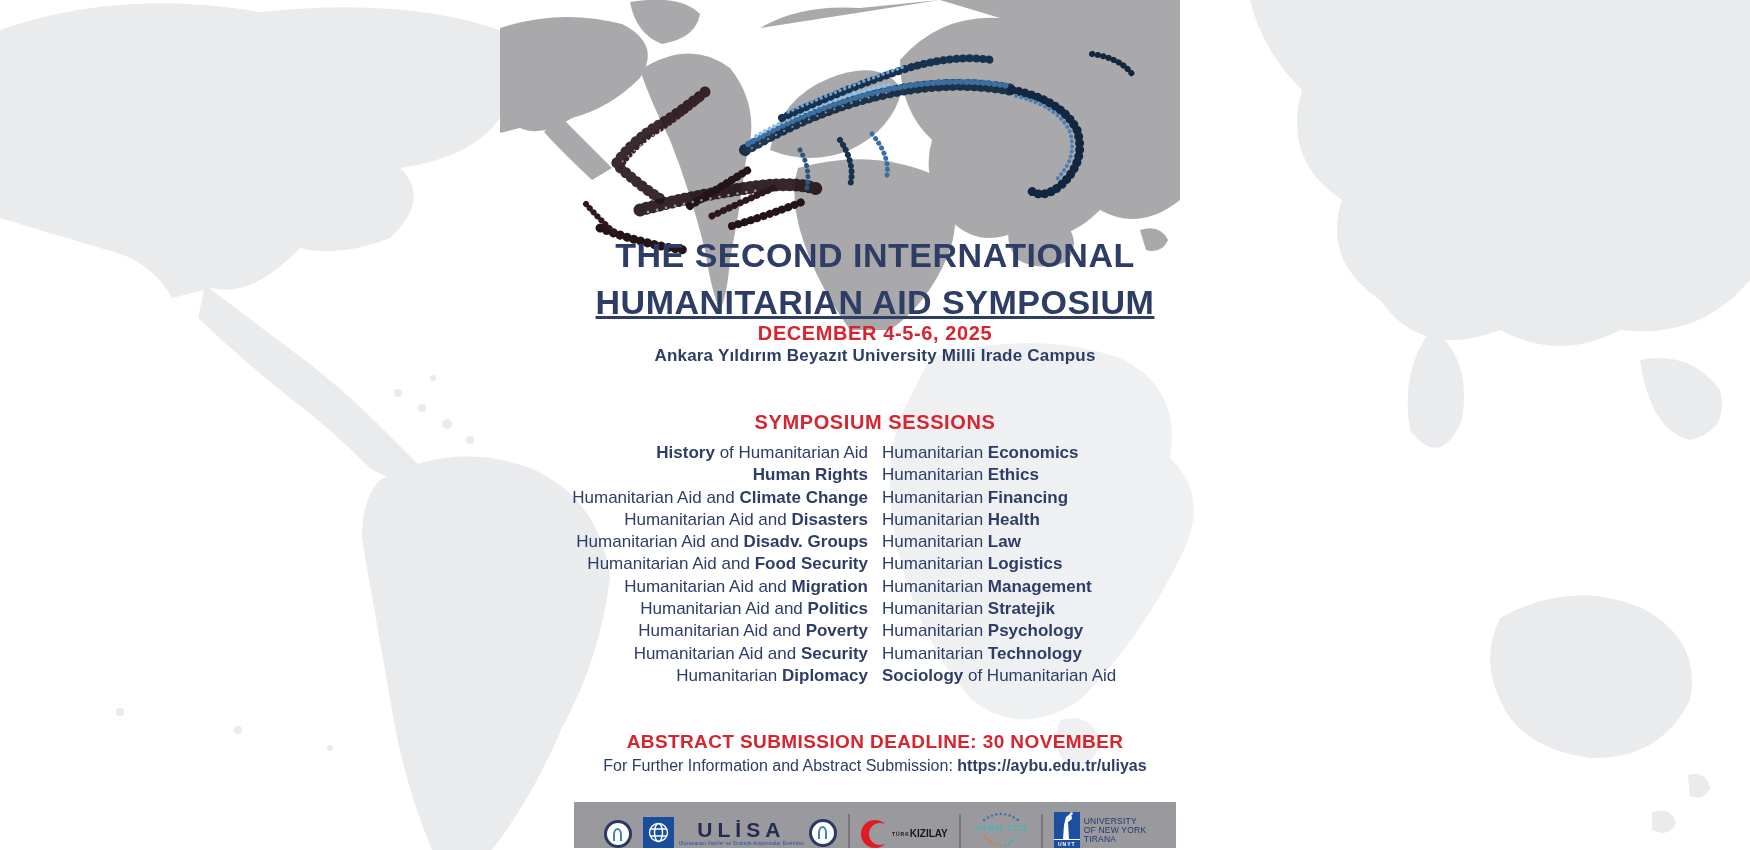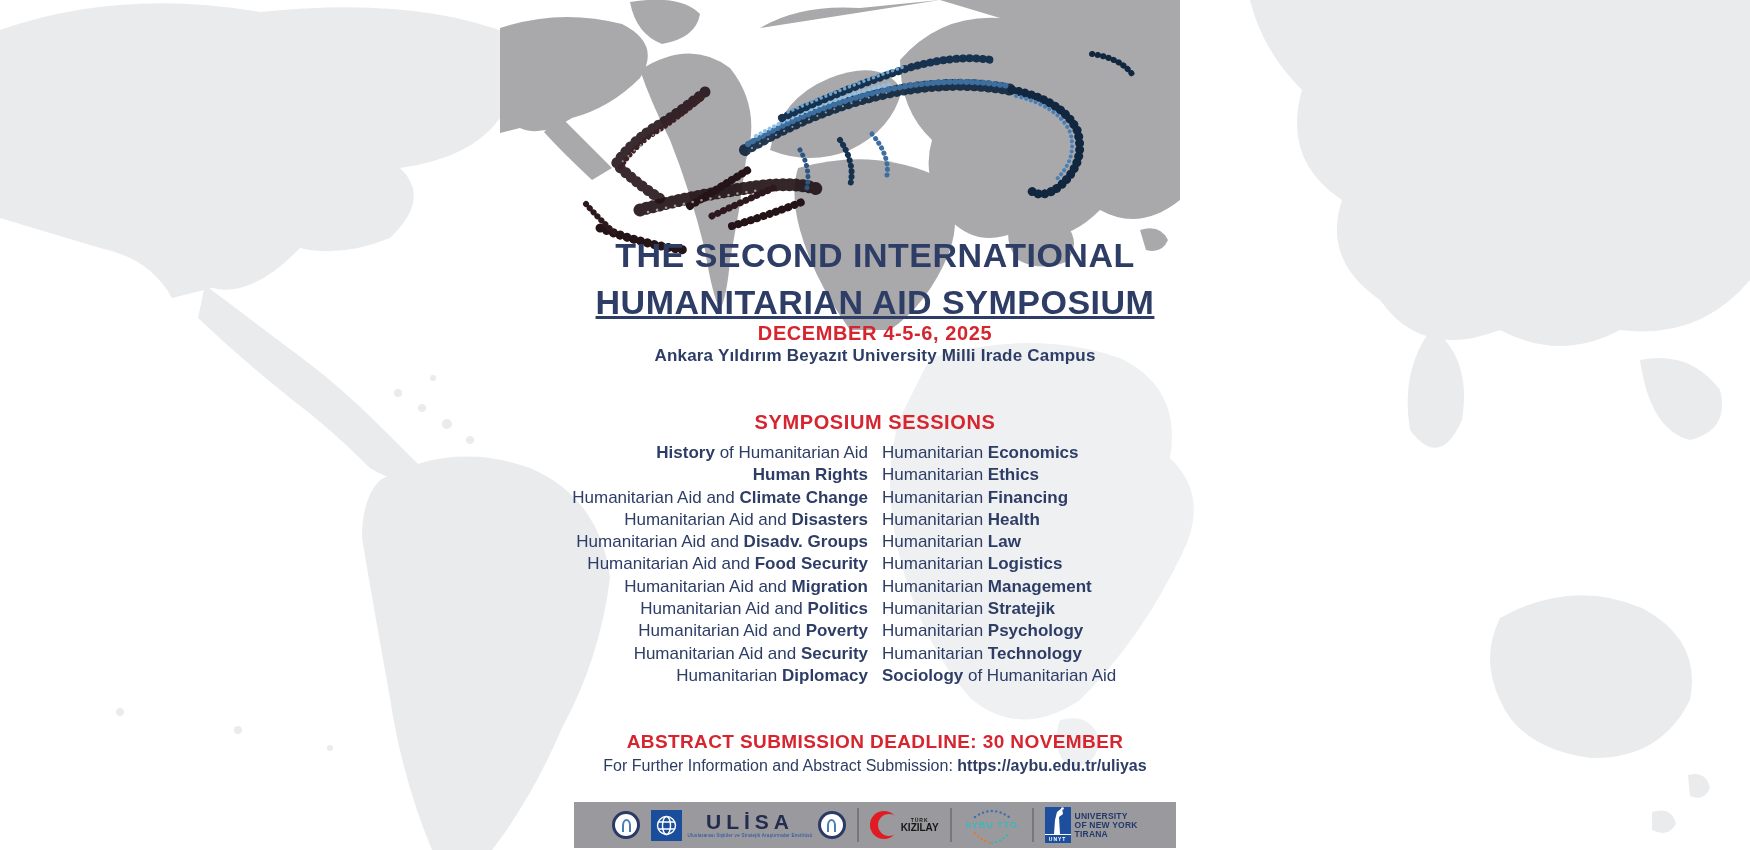--- a/index.html
+++ b/index.html
@@ -26,51 +26,51 @@
   }
   .col-left{width:345px;text-align:right;}
   .col-right{width:345px;text-align:left;}
   .session-row .bold{font-weight:700;}
   .deadline{top:731px;color:var(--red);font-weight:700;font-size:19px;letter-spacing:.4px;}
   .info{top:757px;color:var(--navy);font-size:16px;}
   .info .url{font-weight:700;}
   
   .footer-bar{
     position:absolute;left:574px;top:802px;width:602px;height:46px;background:var(--bar-gray);
-    display:flex;align-items:center;justify-content:center;gap:11px;
+    display:flex;align-items:flex-end;justify-content:center;gap:11px;
   }
   .divider{width:2px;height:34px;background:var(--divider);}
   .seal{
     width:28px;height:28px;border-radius:50%;background:#fff;border:3px solid #2b3a64;
     display:flex;align-items:center;justify-content:center;flex:0 0 auto;
   }
   .seal .arch{width:9px;height:13px;border:2px solid #4a7fb5;border-bottom:none;border-radius:50% 50% 0 0;}
   .ulisa{display:flex;align-items:center;gap:5px;}
   .ulisa-sq{width:31px;height:31px;background:#1a4e9c;display:flex;align-items:center;justify-content:center;flex:0 0 auto;}
   .ulisa-txtwrap{display:flex;flex-direction:column;align-items:center;line-height:1;}
   .ulisa-word{font-size:21px;font-weight:600;letter-spacing:5px;color:#232c4e;}
   .ulisa-sub{font-size:4.5px;color:#1a4e9c;letter-spacing:.3px;margin-top:2px;white-space:nowrap;}
   .kizilay{display:flex;align-items:center;gap:3px;}
   .crescent{position:relative;width:28px;height:28px;flex:0 0 auto;}
   .crescent .c1{position:absolute;inset:0;border-radius:50%;background:#e11b22;}
   .crescent .c2{position:absolute;top:3px;left:8px;width:22px;height:22px;border-radius:50%;background:var(--bar-gray);}
-  .kizilay-txt{display:flex;flex-direction:column;align-items:center;line-height:1;color:#161613;}
+  .kizilay-txt{display:flex;flex-direction:row;align-items:center;line-height:1;color:#161613;}
   .kizilay-top{font-size:5px;font-weight:700;letter-spacing:1px;}
   .kizilay-bottom{font-size:10px;font-weight:700;}
   .aybutto{position:relative;width:58px;height:40px;display:flex;align-items:center;justify-content:center;}
   .aybutto svg{position:absolute;inset:0;}
   .aybutto-word{position:relative;font-size:9px;font-weight:700;color:#3fb6ba;letter-spacing:1px;white-space:nowrap;}
   .unyt{display:flex;align-items:center;gap:4px;}
   .unyt-box{position:relative;width:26px;height:36px;background:#1d4f9e;flex:0 0 auto;}
   .unyt-box svg{position:absolute;inset:0;}
   .unyt-box .unyt-label{
     position:absolute;bottom:1px;left:0;right:0;text-align:center;color:#fff;
     font-size:5px;font-weight:700;letter-spacing:1px;border-top:1px solid #fff;padding-top:1px;
   }
-  .unyt-lines{display:flex;flex-direction:column;line-height:9px;color:#223a6b;font-weight:700;font-size:8.5px;letter-spacing:.2px;}
+  .unyt-lines{display:flex;flex-direction:column;line-height:9px;color:#223a6b;font-weight:400;font-size:8.5px;letter-spacing:.2px;}
 </style>
 </head>
 <body>
 
 <div class="canvas">
 
   <svg class="bg-map" viewBox="0 0 1750 850" aria-hidden="true">
 
     <g fill="#eaebed">
       <path d="M0 30 Q120 -12 260 12 Q420 -5 520 38 Q565 80 500 118 Q472 158 400 168 Q432 198 390 238 Q340 258 300 248 Q252 298 212 288 L172 298 Q150 258 100 248 L0 218 Z"></path>

